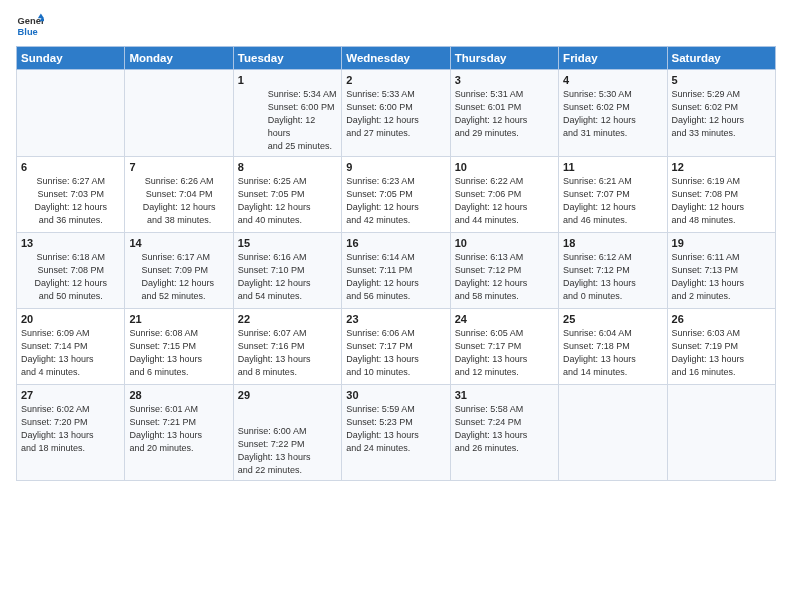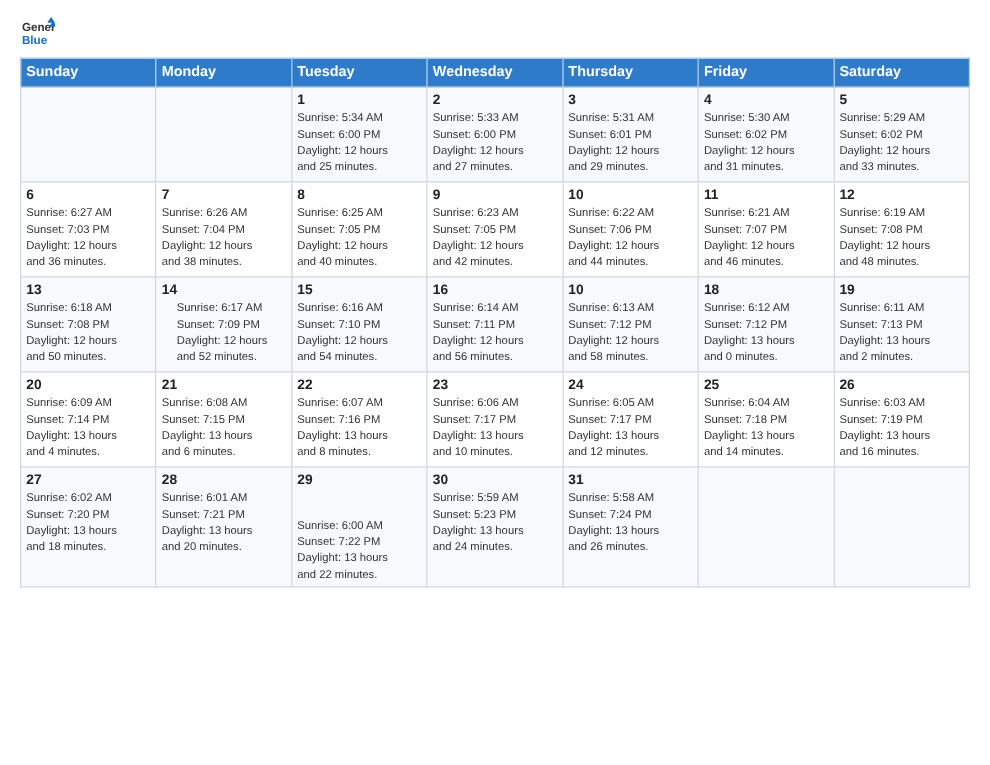--- a/index.html
+++ b/index.html
@@ -127,21 +127,21 @@
           <th>Friday</th>
           <th>Saturday</th>
         </tr>
     </thead>
     <tbody id="calendar-body">
     <tr>
           <td></td>
           <td></td>
           <td>
             <span class="day-num">1</span>
-            <div class="cell-text" style="white-space: pre-line;">Sunrise: 5:34 AM
+            <div class="cell-text" style="white-space: pre-line; margin-left: 30px;">Sunrise: 5:34 AM
 Sunset: 6:00 PM
 Daylight: 12 hours
 and 25 minutes.</div>
           </td>
           <td>
             <span class="day-num">2</span>
             <div class="cell-text" style="white-space: pre-line;">Sunrise: 5:33 AM
 Sunset: 6:00 PM
 Daylight: 12 hours
 and 27 minutes.</div>
@@ -164,28 +164,28 @@
             <span class="day-num">5</span>
             <div class="cell-text" style="white-space: pre-line;">Sunrise: 5:29 AM
 Sunset: 6:02 PM
 Daylight: 12 hours
 and 33 minutes.</div>
           </td>
         </tr>
         <tr>
           <td>
             <span class="day-num">6</span>
-            <div class="cell-text" style="white-space: pre-line;">Sunrise: 6:27 AM
+            <div class="cell-text" style="white-space: pre-line; text-align: center;">Sunrise: 6:27 AM
 Sunset: 7:03 PM
 Daylight: 12 hours
 and 36 minutes.</div>
           </td>
           <td>
             <span class="day-num">7</span>
-            <div class="cell-text" style="white-space: pre-line;">Sunrise: 6:26 AM
+            <div class="cell-text" style="white-space: pre-line; text-align: center;">Sunrise: 6:26 AM
 Sunset: 7:04 PM
 Daylight: 12 hours
 and 38 minutes.</div>
           </td>
           <td>
             <span class="day-num">8</span>
             <div class="cell-text" style="white-space: pre-line;">Sunrise: 6:25 AM
 Sunset: 7:05 PM
 Daylight: 12 hours
 and 40 minutes.</div>
@@ -215,21 +215,21 @@
             <span class="day-num">12</span>
             <div class="cell-text" style="white-space: pre-line;">Sunrise: 6:19 AM
 Sunset: 7:08 PM
 Daylight: 12 hours
 and 48 minutes.</div>
           </td>
         </tr>
         <tr>
           <td>
             <span class="day-num">13</span>
-            <div class="cell-text" style="white-space: pre-line;">Sunrise: 6:18 AM
+            <div class="cell-text" style="white-space: pre-line; text-align: center;">Sunrise: 6:18 AM
 Sunset: 7:08 PM
 Daylight: 12 hours
 and 50 minutes.</div>
           </td>
           <td>
             <span class="day-num">14</span>
             <div class="cell-text" style="white-space: pre-line; margin-left: 12px;">Sunrise: 6:17 AM
 Sunset: 7:09 PM
 Daylight: 12 hours
 and 52 minutes.</div>

